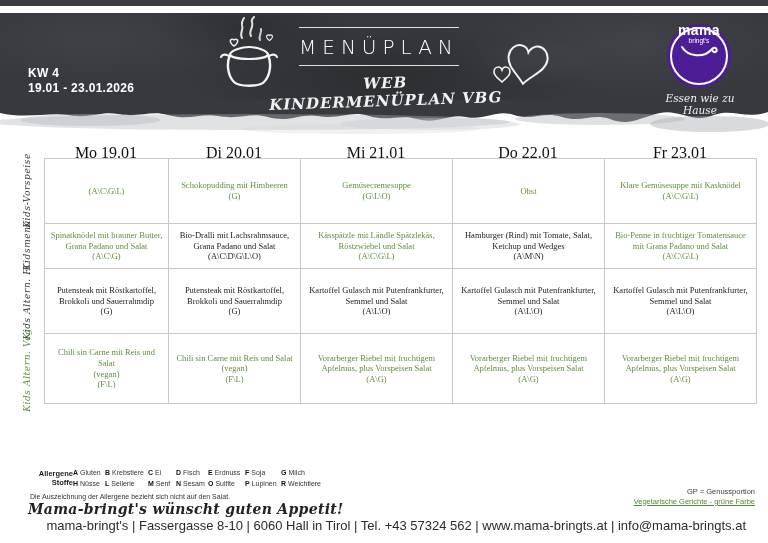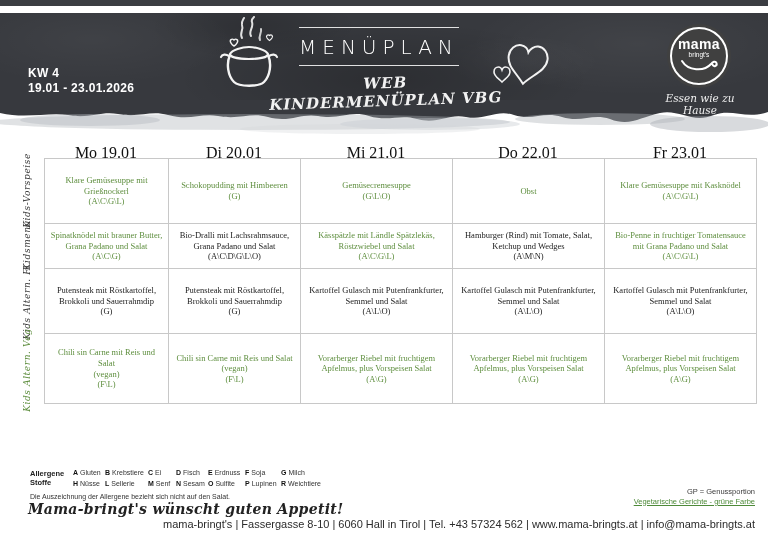--- a/index.html
+++ b/index.html
@@ -23,21 +23,21 @@
   .pot { position:absolute; left:218px; top:16px; z-index:3; }
   .title-block { position:absolute; left:293px; top:27px; width:172px; text-align:left; z-index:3; }
   .title-rule { height:1px; background:rgba(255,255,255,.85); margin:0 6px; }
   .main-title { color:#fff; font-family:"DejaVu Sans",sans-serif; font-weight:300; font-size:20px; letter-spacing:6px; padding:7px 0 6px 6px; }
   .subtitle { position:absolute; left:268px; top:74px; width:235px; text-align:center; color:#f2f2f2;
     font-family:"DejaVu Serif",serif; font-style:italic; font-weight:bold; font-size:15px; letter-spacing:1px;
     transform:rotate(-2deg); z-index:3; }
   .hearts { position:absolute; left:488px; top:40px; z-index:3; }
 
   .logo { position:absolute; left:667px; top:24px; width:64px; height:64px; border-radius:50%;
-    background:#404040; display:flex; flex-direction:column; align-items:center; justify-content:center; z-index:3; }
+    background:#4c1d95; display:flex; flex-direction:column; align-items:center; z-index:3; }
   .logo-ring { position:absolute; inset:3px; border:2px solid #fff; border-radius:50%; }
   .logo-name { color:#fff; font-weight:bold; font-size:14px; letter-spacing:.4px; line-height:13px; }
   .logo-sub { color:#fff; font-size:6.5px; line-height:8px; }
   .logo-tagline { position:absolute; left:650px; top:92px; width:100px; text-align:center; color:#f0f0f0;
     font-family:"DejaVu Serif",serif; font-style:italic; font-size:10.5px; z-index:3; }
 
   
   .day-headers { position:absolute; left:44px; top:144px; width:712px; display:flex; }
   .day-headers span { display:block; text-align:center; font-family:"Liberation Serif",serif; font-weight:400; font-size:16px; color:#111; }
   .dh-0{width:124px}.dh-1{width:132px}.dh-2{width:152px}.dh-3{width:152px}.dh-4{width:152px}
@@ -54,33 +54,33 @@
   .veg { color:#5e8e3e; }
 
   .row-label { position:absolute; left:10px; width:34px; display:flex; align-items:center; justify-content:center; overflow:visible; }
   .row-label span { writing-mode:vertical-rl; transform:rotate(180deg); white-space:nowrap;
     font-family:"DejaVu Serif",serif; font-style:italic; font-size:9px; letter-spacing:.6px; color:#3a3a3a; }
   .row-label.veg span { color:#5e8e3e; }
   .rl-0{top:158px;height:65px}.rl-1{top:223px;height:45px}.rl-2{top:268px;height:65px}.rl-3{top:333px;height:70px}
 
   
   .allergen-block { position:absolute; left:30px; top:469px; display:flex; }
-  .allergen-heading { width:43px; font-size:7.5px; font-weight:bold; color:#222; line-height:9px; }
+  .allergen-heading { width:43px; font-size:7.5px; font-weight:bold; color:#222; line-height:9px;text-align:right; }
   .allergen-grid { display:grid; grid-template-columns:32px 43px 28px 32px 37px 36px 52px; grid-auto-rows:11px; font-size:7px; color:#333; }
   .allergen-grid b { margin-right:2px; color:#111; }
   .salad-note { position:absolute; left:30px; top:493px; font-size:7px; color:#333; }
   .appetit { position:absolute; left:28px; top:501px; font-family:"DejaVu Serif",serif; font-style:italic; font-weight:bold;
     font-size:14px; color:#222; letter-spacing:.3px; }
 
   
   .right-notes { position:absolute; right:13px; top:487px; text-align:right; font-size:7.5px; line-height:9.5px; }
   .gp-note { color:#3c3c3c; }
   .kinder-note { color:#e23a2e; }
   .veg-note { color:#4e8a39; text-decoration:underline; }
-  .footer-line { position:absolute; right:13px; top:518px; font-size:11px; color:#2b2b2b; }
+  .footer-line { position:absolute; right:22px; top:518px; font-size:13px; color:#2b2b2b; }
 </style>
 </head>
 <body>
 
 <div class="page">
 
   <div class="top-strip"></div>
   <div class="banner"></div>
   <svg class="tear" viewBox="0 0 768 40" preserveAspectRatio="none">
     <path fill="#37393e" d="M0,0 H768 V12 C745,20 733,8 714,15 C692,24 680,9 660,13 C640,17 630,27 610,19 C592,13 582,23 562,17 C543,11 533,21 514,15 C496,9 485,21 466,17 C448,13 438,25 417,19 C399,14 389,22 369,16 C350,10 340,20 318,16 C300,13 290,23 268,17 C250,12 240,20 218,16 C200,13 190,21 168,15 C150,10 140,18 118,14 C100,11 90,19 68,15 C48,12 26,19 0,13 Z"></path>
@@ -155,21 +155,20 @@
   <div class="row-label rl-2">
       <span>Kids Altern. Fl.</span>
     </div>
   <div class="row-label rl-3 veg">
       <span>Kids Altern. Veg.</span>
     </div>
 
   <div class="menu-table">
 
     <div class="cell veg">
-        <span class="dish">Klare Gemüsesuppe mit Grießnockerl</span>
         <span class="allerg">(A\C\G\L)</span>
       </div>
     <div class="cell veg">
         <span class="dish">Schokopudding mit Himbeeren</span>
         <span class="allerg">(G)</span>
       </div>
     <div class="cell veg">
         <span class="dish">Gemüsecremesuppe</span>
         <span class="allerg">(G\L\O)</span>
       </div>

